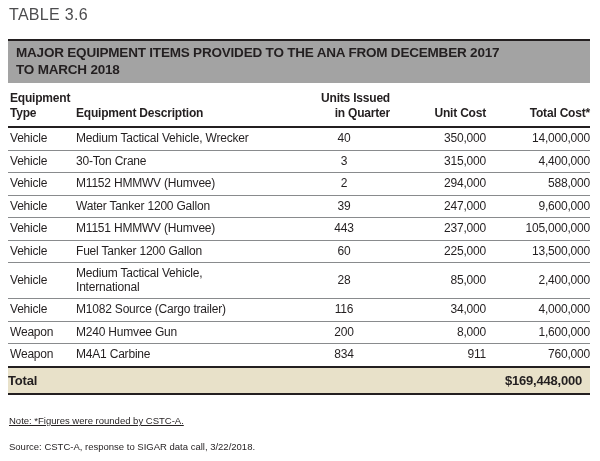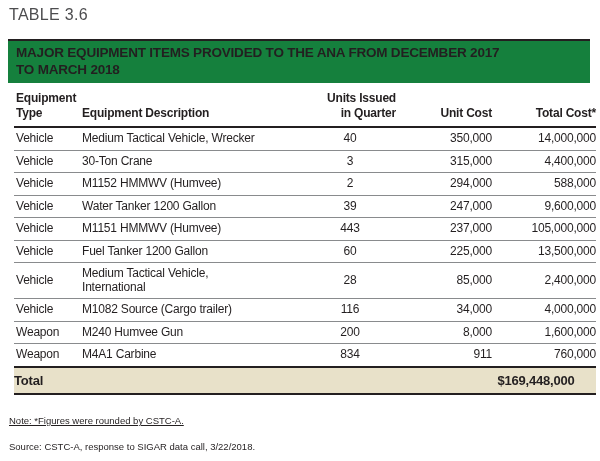--- a/index.html
+++ b/index.html
@@ -6,25 +6,25 @@
   body{
     width:600px;height:461px;background:#ffffff;
     font-family:"Liberation Sans", sans-serif;color:#231f20;
     -webkit-font-smoothing:antialiased;overflow:hidden;
   }
   .page{padding:5px 10px 0 8px;}
   .table-label{
     font-size:16px;color:#4d4d4f;letter-spacing:.3px;margin:1px 0 15px 1px;
   }
   .title-band{
-    background:#15803d;border-top:2.5px solid #231f20;
+    background:#a3a3a3;border-top:2.5px solid #231f20;
     padding:4px 9px 5px 8px;font-weight:bold;font-size:13.5px;line-height:16.5px;
     letter-spacing:-.2px;white-space:pre-line;
   }
-  table{width:100%;border-collapse:collapse;table-layout:fixed;margin-left:6px;}
+  table{width:100%;border-collapse:collapse;table-layout:fixed;}
   col.c1{width:68px;}col.c2{width:222px;}col.c3{width:92px;}col.c4{width:96px;}
   thead th{
     font-size:12px;font-weight:bold;vertical-align:bottom;
     padding:8px 0 5px;line-height:15px;letter-spacing:-.2px;
     border-bottom:2px solid #231f20;white-space:pre-line;
   }
   tbody td{
     font-size:12px;line-height:13.5px;letter-spacing:-.2px;
     padding:4px 0 4px;border-bottom:1px solid #898b8d;
     white-space:pre-line;vertical-align:middle;
@@ -32,21 +32,21 @@
   th.al,td.al{text-align:left;}
   th.ar,td.ar{text-align:right;}
   td.ac{text-align:center;}
   th:first-child,td:first-child{padding-left:2px;}
   tr.total-row td{
     background:#e8e1c9;font-weight:bold;font-size:13px;
     border-top:2px solid #231f20;border-bottom:2.5px solid #231f20;
     padding:6px 0 6px;letter-spacing:-.2px;
   }
   tr.total-row td:first-child{}
-  tr.total-row td.ar{padding-right:16px;text-align:center;}
+  tr.total-row td.ar{padding-right:8px;}
   .note{font-size:9.5px;margin-top:20px;margin-left:1px;color:#231f20;text-decoration:underline;}
   .source{font-size:9.5px;margin-top:15px;margin-left:1px;color:#231f20;}
 </style>
 </head>
 <body>
 
 <div class="page">
 
   <div class="table-label">TABLE 3.6</div>
 

